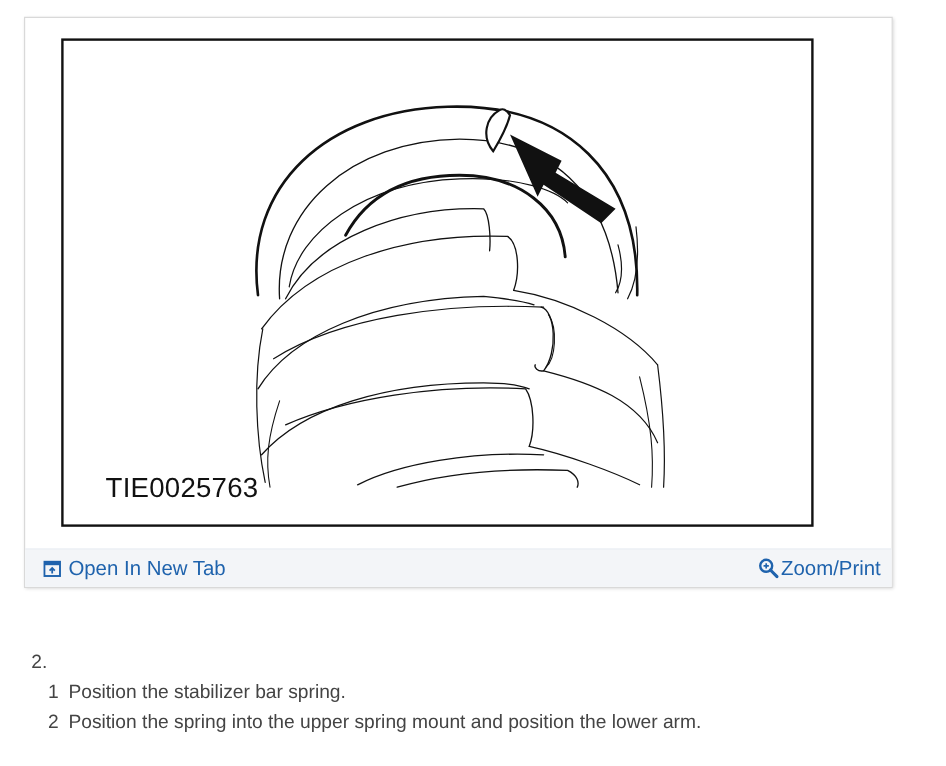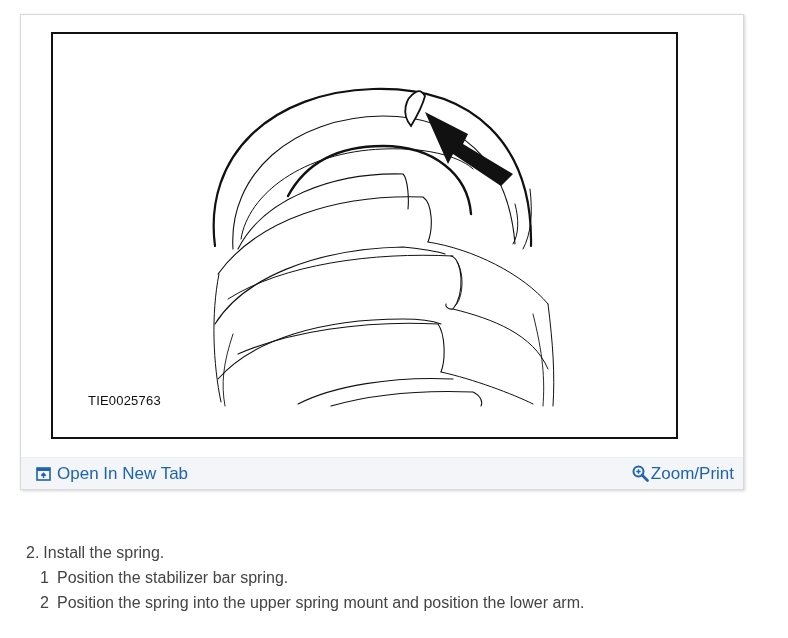--- a/index.html
+++ b/index.html
@@ -10,21 +10,21 @@
       box-shadow: 1px 1px 3px rgba(0,0,0,0.18);
       box-sizing: border-box;
     }
     .illustration-frame {
       position: absolute; left: 30px; top: 17px; width: 627px; height: 407px;
       border: 2px solid #111; box-sizing: border-box; background: #fff; overflow: hidden;
     }
     .illustration-frame svg { position: absolute; left: 0; top: 0; }
     .figure-id {
       position: absolute; left: 35px; top: 359px;
-      font-family: "Liberation Sans", sans-serif; font-size: 13px; color: #111; letter-spacing: 0.2px;
+      font-family: "Liberation Sans", sans-serif; font-size: 23px; color: #111; letter-spacing: 0.2px;
     }
     .figure-footer {
       position: absolute; left: 0; right: 0; bottom: 0; height: 32px;
       background: #f3f5f8; border-top: 1px solid #eceff3;
       display: flex; align-items: center; justify-content: space-between;
       padding: 0 9px 0 15px; box-sizing: border-box;
     }
     .footer-link {
       display: flex; align-items: center; gap: 6px;
       color: #1f63ad; font-size: 17px; text-decoration: none; cursor: pointer;
@@ -108,21 +108,20 @@
         </svg>
       </span>
       <span>Zoom/Print</span>
     </a>
   </div>
 </div>
 
 <div class="steps">
   <div class="step-main">
     <span>2.</span>
-    <span>Install the spring.</span>
   </div>
   <div class="substep">
     <span class="substep-num">1</span>
     <span>Position the stabilizer bar spring.</span>
   </div>
   <div class="substep">
     <span class="substep-num">2</span>
     <span>Position the spring into the upper spring mount and position the lower arm.</span>
   </div>
 </div>

